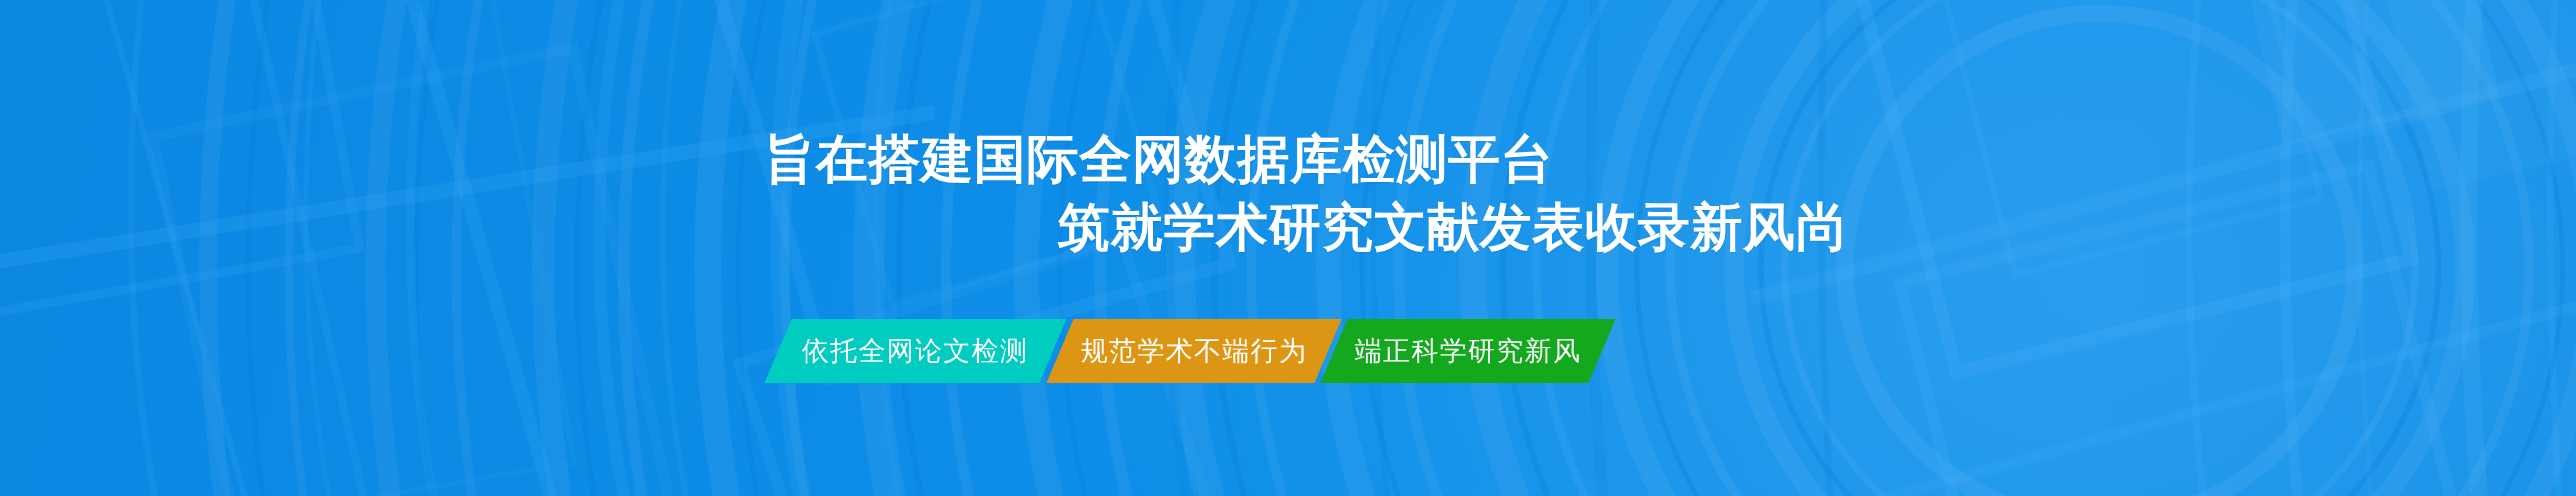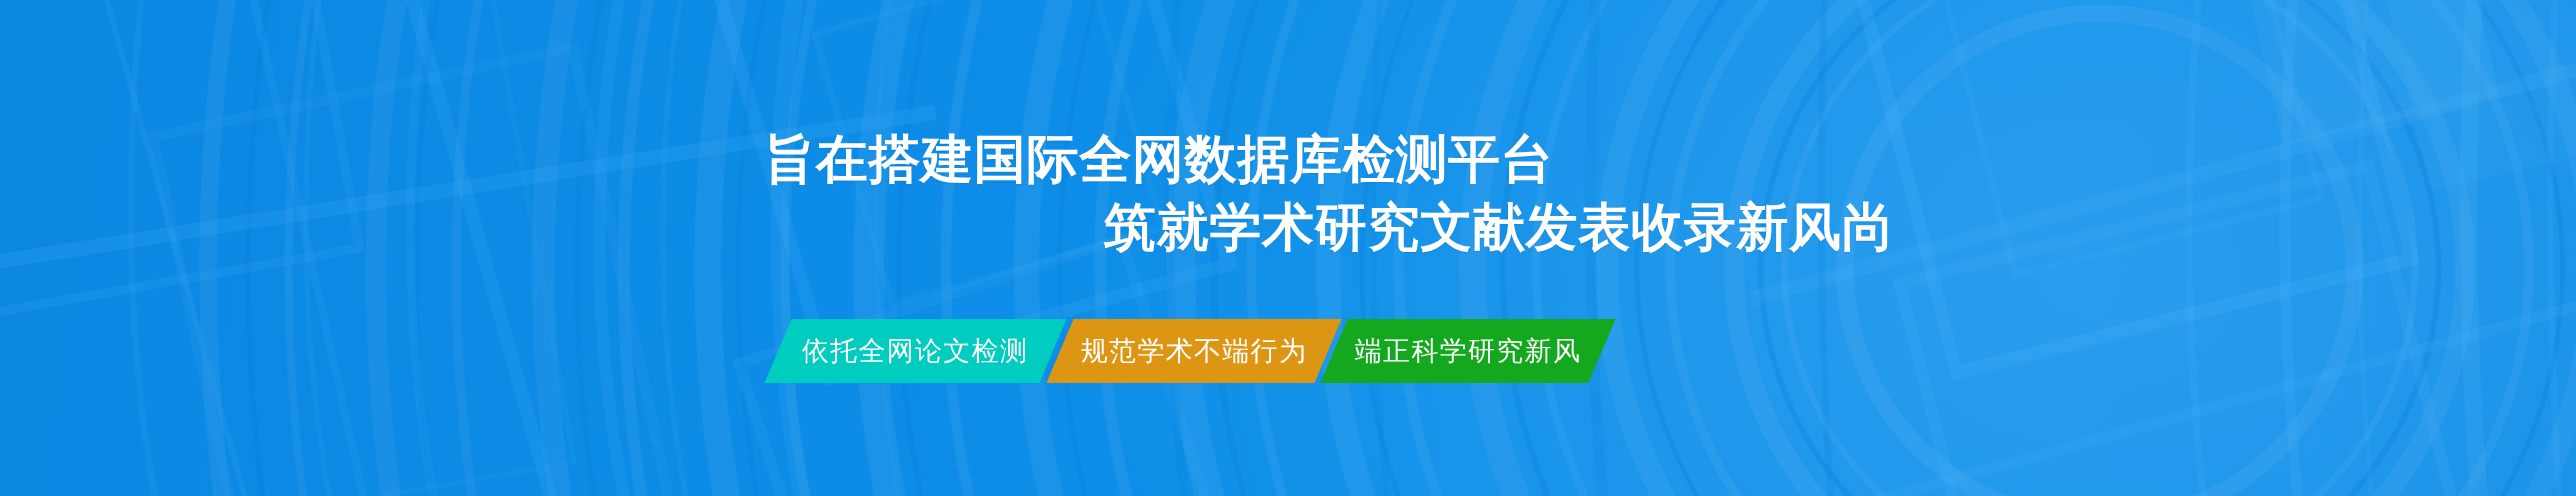--- a/index.html
+++ b/index.html
@@ -54,21 +54,21 @@
     position:absolute;
     color:#ffffff;
     font-weight:bold;
     font-size:52px;
     line-height:56px;
     letter-spacing:0.7px;
     white-space:nowrap;
     text-shadow:0 0.7px 1.3px rgba(0,40,80,0.10);
   }
   .line1 { left:763px; top:131px; }
-  .line2 { left:1104px; top:199px;text-align:center; }
+  .line2 { left:1058px; top:199px;text-align:center; }
 
   
   .tagstrip {
     position:absolute;
     left:778px;
     top:319px;
     height:64px;
     display:flex;
     align-items:stretch;
   }

